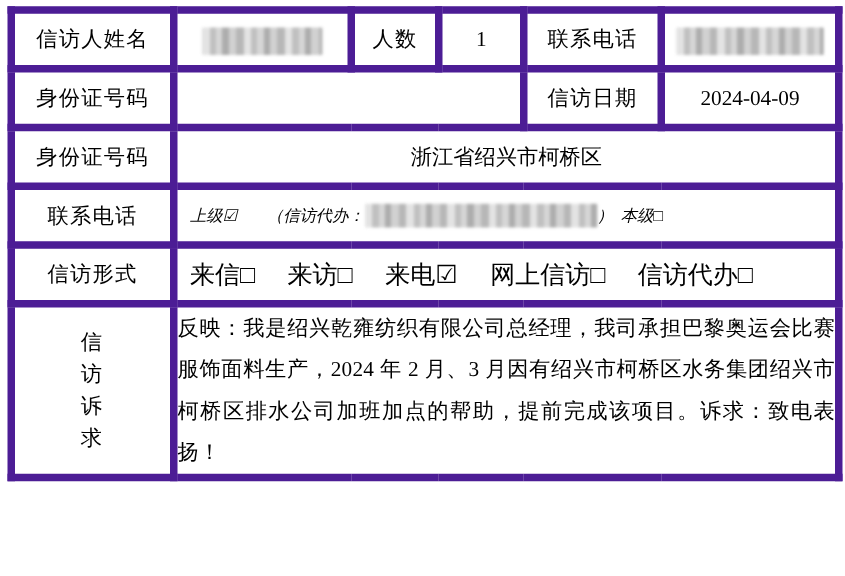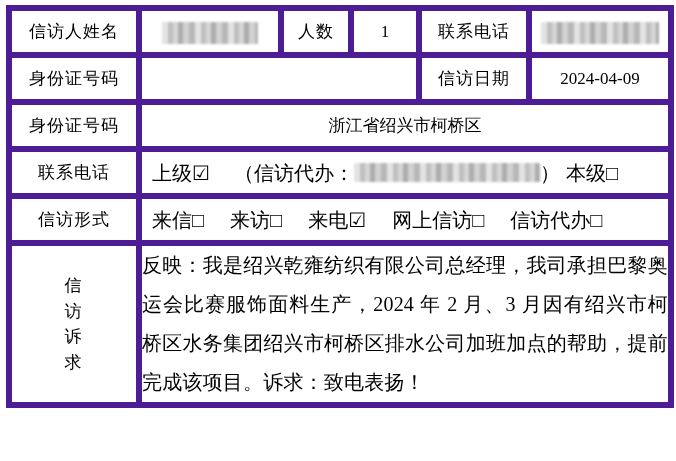--- a/index.html
+++ b/index.html
@@ -62,24 +62,24 @@
         #b4b4b4 27px, #b4b4b4 33px);
     filter: blur(1.1px);
     opacity: 0.95;
   }
   .redact.name { width: 96px; height: 22px; }
   .redact.phone { width: 118px; height: 22px; }
   .redact.code { width: 186px; height: 19px; }
 
   .source-row-inner {
     display: flex;
-    align-items: center;
     padding-left: 10px;
-    font-size: 20px;
+    font-size: 13px;
     white-space: nowrap;
+    font-style: italic;
   }
   .source-row-inner .gap-lg { display: inline-block; width: 24px; }
   .source-row-inner .gap-sm { display: inline-block; width: 6px; }
 
   .form-row-inner {
     display: flex;
     align-items: center;
     padding-left: 10px;
     font-size: 20px;
     white-space: nowrap;
@@ -97,21 +97,21 @@
     letter-spacing: 2px;
   }
   .appeal-label span { display: block; }
 
   td.appeal-body {
     vertical-align: top;
     padding: 14px 14px 12px 14px;
     height: 200px;
   }
   .appeal-text {
-    font-size: 20px;
+    font-size: 17px;
     line-height: 1.95;
     text-align: justify;
     text-justify: inter-ideograph;
     letter-spacing: 0.2px;
   }
 </style>
 </head>
 <body>
 
 <div class="sheet">

